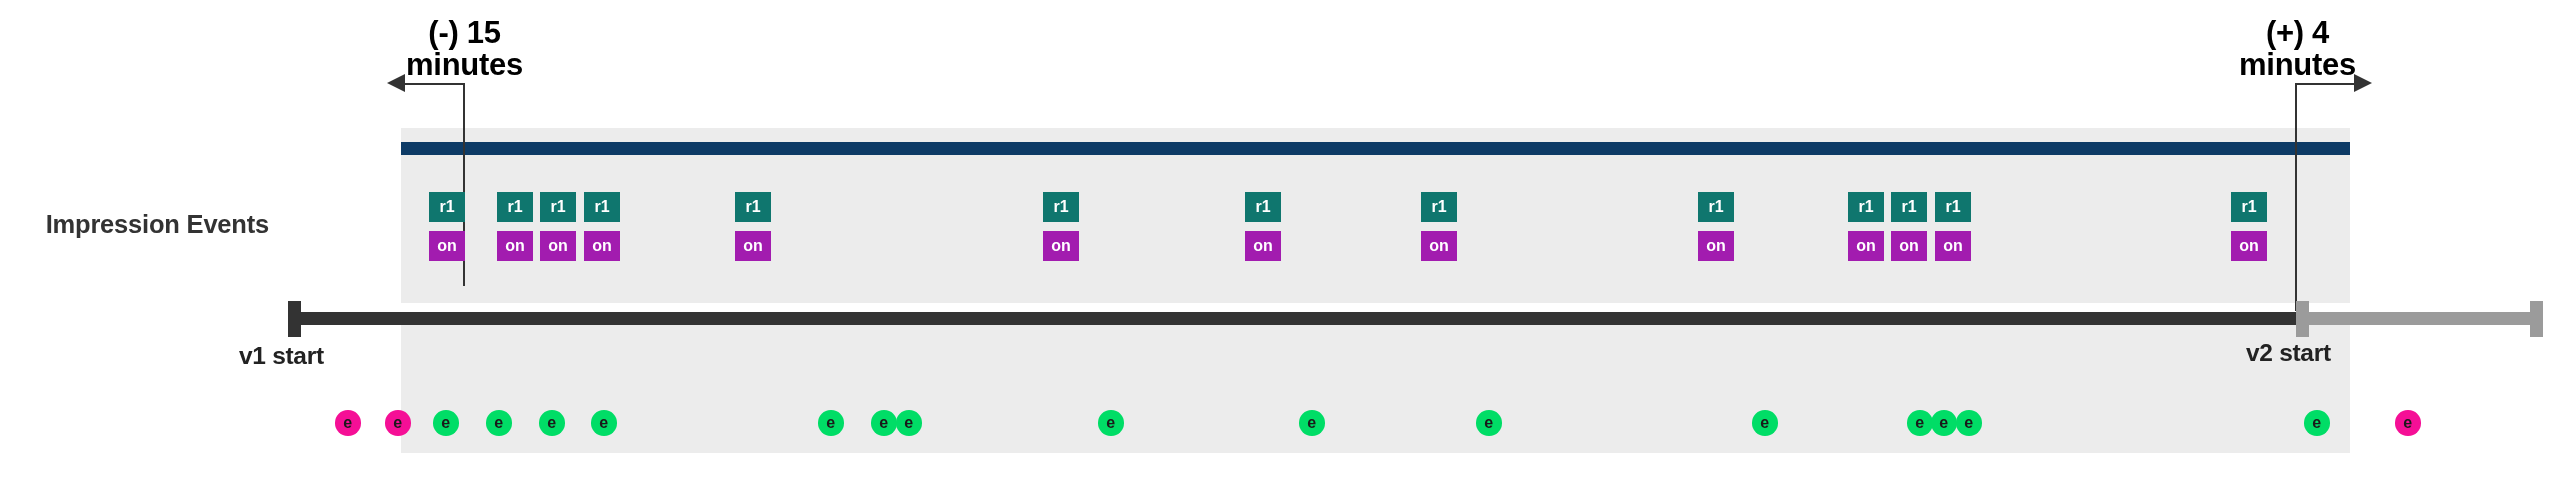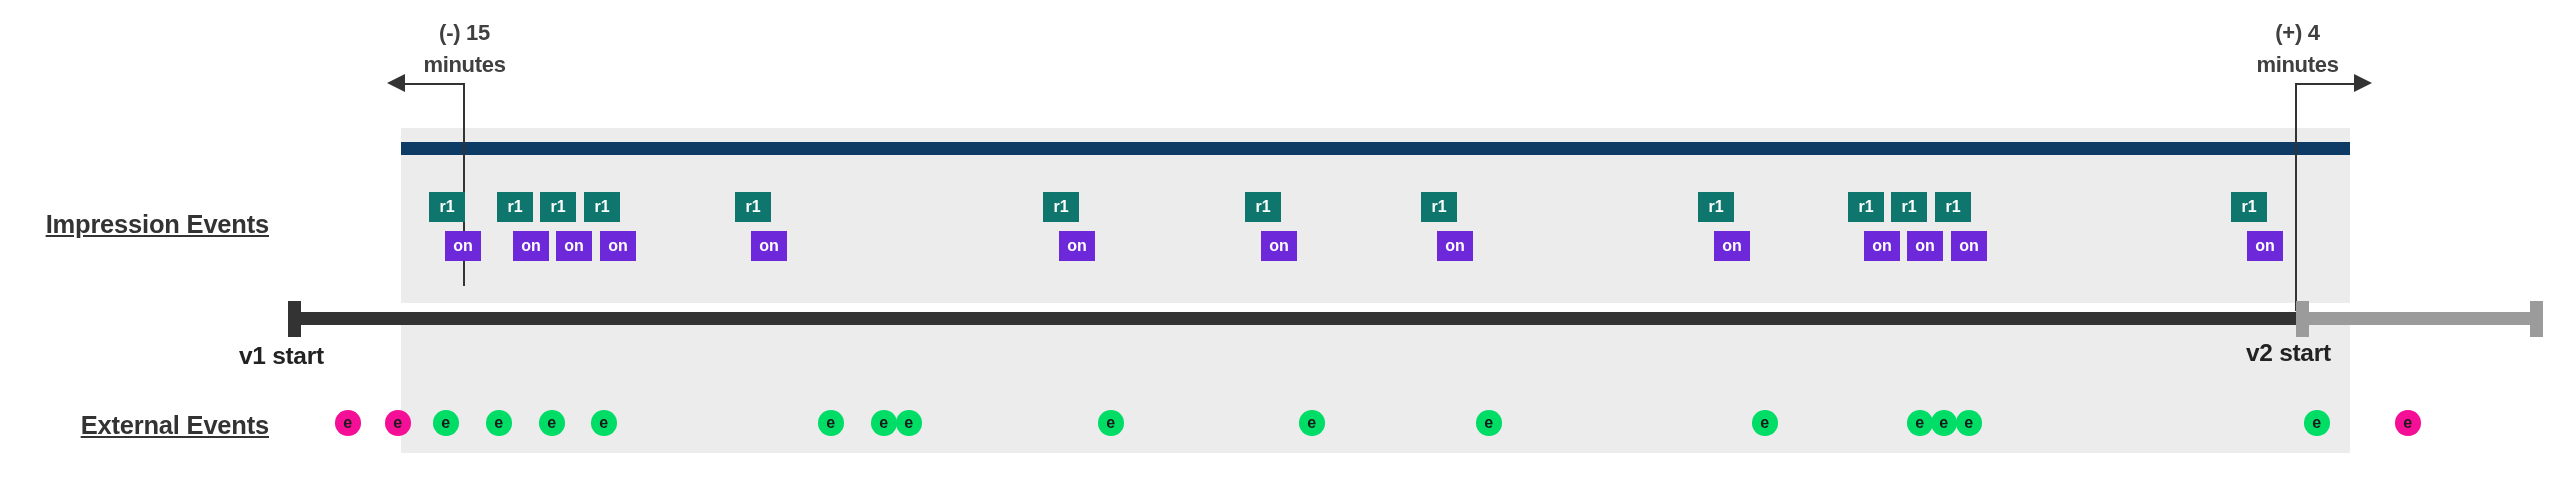--- a/index.html
+++ b/index.html
@@ -33,21 +33,20 @@
 
   
   .row-label {
     position: absolute;
     color: #333333;
     font-size: 25.5px;
     font-weight: 700;
     letter-spacing: -0.2px;
     white-space: nowrap;
     text-align: right;
-    text-decoration: underline;
   }
 
   
   .badge-col {
     position: absolute;
     width: 36px;
   }
   .badge {
     width: 36px;
     height: 30px;
@@ -55,23 +54,22 @@
     text-align: center;
     color: #ffffff;
     font-size: 16px;
     font-weight: 700;
     box-sizing: border-box;
   }
   .badge.req {
     background: #0f766e;
   }
   .badge.on {
-    background: #6d28d9;
+    background: #a21caf;
     margin-top: 8.5px;
-    margin-left: 16px;
   }
 
   
   .bar {
     position: absolute;
     height: 13.2px;
   }
   .bar.v1 { background: #333333; }
   .bar.v2 { background: #9b9b9b; }
   .cap {
@@ -88,22 +86,22 @@
     color: #222222;
     font-size: 24.5px;
     font-weight: 700;
     white-space: nowrap;
     letter-spacing: -0.3px;
   }
 
   
   .callout-text {
     position: absolute;
-    color: #404040;
-    font-size: 22px;
+    color: #000000;
+    font-size: 31px;
     font-weight: 700;
     line-height: 32px;
     white-space: nowrap;
     text-align: center;
     letter-spacing: -0.3px;
   }
   .vline {
     position: absolute;
     width: 1.9px;
     background: #333333;
@@ -159,21 +157,20 @@
 
   <div class="callout-text" style="left:2203px; top:17px; width:189px;">
     <span>(+) 4</span><br>
     <span>minutes</span>
   </div>
   <div class="vline" style="left:2295px; top:83px; height:228px;"></div>
   <div class="hline" style="left:2295px; top:83px; width:59px;"></div>
   <div class="arrowhead right" style="left:2354px; top:74px;"></div>
 
   <div class="row-label" style="left:0px; top:210px; width:269px;">Impression Events</div>
-  <div class="row-label" style="left:0px; top:411px; width:269px;">External Events</div>
 
   <div id="badge-layer">
       <div class="badge-col" style="left: 429px; top: 192px;">
         <div class="badge req">r1</div>
         <div class="badge on">on</div>
       </div>
       <div class="badge-col" style="left: 497px; top: 192px;">
         <div class="badge req">r1</div>
         <div class="badge on">on</div>
       </div>

